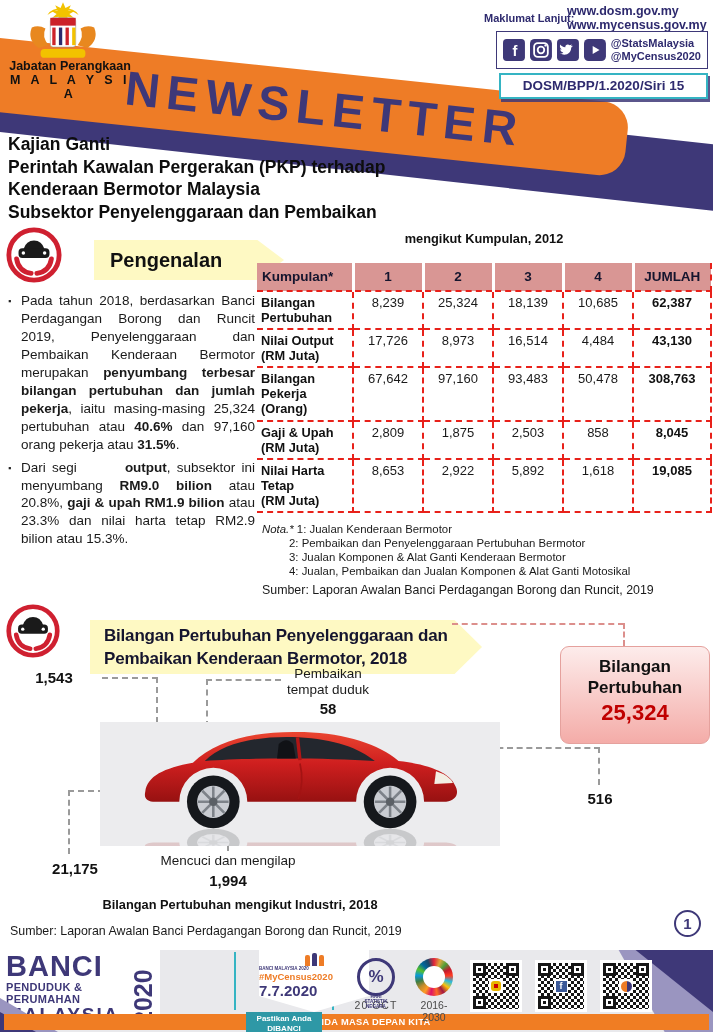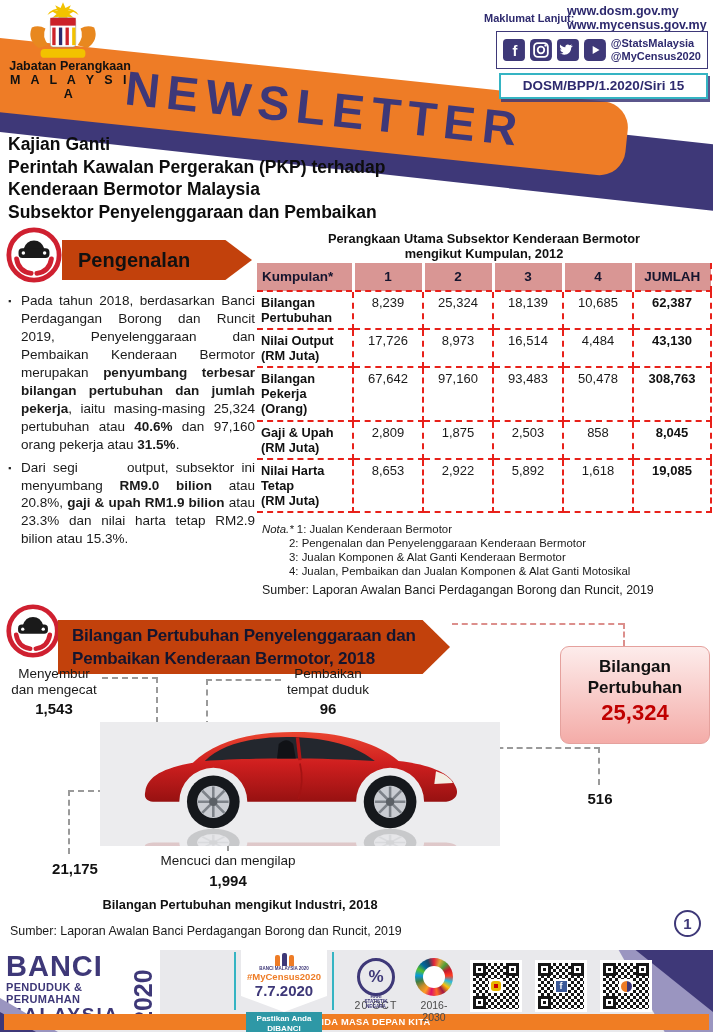--- a/index.html
+++ b/index.html
@@ -16,21 +16,21 @@
   .info-label { left:484px; top:12px; font-size:11px; font-weight:bold; color:#2e2a6e; }
   .info-urls { left:567px; top:4px; font-size:12.5px; font-weight:800; color:#2e2a6e; line-height:14px; }
   .social-box { left:496px; top:31px; width:212px; height:38px; background:#fff; border:1.5px solid #3e3878; display:flex; align-items:center; gap:5px; padding:0 6px; }
   .handles { font-size:11px; font-weight:800; color:#2e2a6e; line-height:13px; }
   .series-box { left:499px; top:73px; width:209px; height:26px; background:#fff; border:2.5px solid #35b4c3; box-shadow:2px 3px 0 rgba(62,56,120,.85); font-size:13.5px; font-weight:800; color:#2e2a6e; text-align:center; line-height:21px; }
 
   
   .doc-title { left:8px; top:133px; width:470px; font-size:17.5px; font-weight:800; line-height:22.5px; color:#0d0d0d; }
 
   
-  .arrow { background:#c2410c; clip-path:polygon(0 0, 90% 0, 100% 50%, 90% 100%, 0 100%); }
+  .arrow { background:#fef9c3; clip-path:polygon(0 0, 90% 0, 100% 50%, 90% 100%, 0 100%);margin-left:32px; }
   .arrow1 { left:62px; top:240px; width:190px; height:40px; clip-path:polygon(0 0, 86% 0, 100% 50%, 86% 100%, 0 100%); }
   .arrow1 .t { line-height:40px; padding-left:16px; font-size:20px; font-weight:800; color:#111; }
   .arrow2 { left:58px; top:620px; width:392px; height:54px; clip-path:polygon(0 0, 93% 0, 100% 50%, 93% 100%, 0 100%); }
   .arrow2 .t { padding:4px 0 0 14px; font-size:17px; font-weight:800; line-height:23px; color:#15152e; letter-spacing:-0.2px; }
 
   
   .bullets { left:8px; top:292px; width:247px; }
   .bullet { display:flex; margin-bottom:5px; }
   .bullet .mark { width:13px; font-size:9px; padding-top:4px; color:#222; }
   .bullet .txt { flex:1; text-align:justify; font-size:13.5px; line-height:1.33; color:#1a1a1a; }
@@ -69,21 +69,21 @@
   .footer { left:0; top:950px; width:713px; height:82px; background:#e9e9ec; }
   .f-tri { position:absolute; }
   .banci { left:55px; top:2px; width:160px; height:78px; background:#fff; padding:1px 4px 18px 6px; }
   .banci .row { display:flex; align-items:stretch; }
   .banci .b1 { font-size:29px; font-weight:800; color:#3e3878; letter-spacing:1px; line-height:30px; }
   .banci .b2 { font-size:11px; font-weight:800; color:#3e3878; letter-spacing:.3px; }
   .banci .b3 { font-size:19px; font-weight:800; color:#3e3878; letter-spacing:2px; line-height:20px; }
   .banci .yr { writing-mode:vertical-rl; transform:rotate(180deg); font-size:25px; font-weight:800; color:#3e3878; line-height:26px; margin-left:2px; }
   .banci .bar { position:absolute; left:4px; right:4px; bottom:2px; height:16px; background:#f07d23; color:#fff; font-size:9.3px; font-weight:800; text-align:center; line-height:16px; letter-spacing:.3px; }
   .tealline { position:absolute; top:2px; width:2px; height:58px; background:#35b4c3; }
-  .badge { left:241px; top:0; width:86px; height:62px; background:#fff; clip-path:polygon(0 0,100% 0,100% 74%,50% 100%,0 74%); text-align:center; padding-top:2px; }
+  .badge { left:259px; top:0; width:110px; height:62px; background:#fff; clip-path:polygon(0 0,100% 0,100% 74%,50% 100%,0 74%); text-align:left; padding-top:2px; }
   .badge .mini { font-size:4.5px; font-weight:800; color:#3e3878; line-height:5px; }
   .badge .figs { display:flex; justify-content:center; gap:2px; align-items:flex-end; height:14px; }
   .badge .fig { width:5px; height:11px; background:#ee7c26; border-radius:2px 2px 0 0; }
   .badge .fig.n { background:#3e3878; height:13px; }
   .badge .tag { font-size:9.5px; font-weight:800; color:#ee7c26; }
   .badge .dt { font-size:15px; font-weight:800; color:#3e3878; }
   .badge-note { left:246px; top:62px; width:76px; height:22px; background:#2e98a6; color:#fff; text-align:center; font-size:8px; font-weight:800; line-height:10px; padding-top:2px; }
   .hsn { left:352px; top:8px; width:48px; text-align:center; }
   .hsn .circ { width:38px; height:38px; margin:0 auto; border:3px solid #3e3878; border-radius:50%; position:relative; }
   .hsn .pct { font-size:17px; font-weight:800; color:#3e3878; line-height:32px; }
@@ -181,26 +181,25 @@
     <div class="t">Pengenalan</div>
   </div>
 
   <div class="abs bullets">
     <div class="bullet">
       <div class="mark">▪</div>
       <div class="txt"><span>Pada tahun 2018, berdasarkan Banci Perdagangan Borong dan Runcit 2019, Penyelenggaraan dan Pembaikan Kenderaan Bermotor merupakan </span><span style="font-weight: bold;">penyumbang terbesar bilangan pertubuhan dan jumlah pekerja</span><span>, iaitu masing-masing 25,324 pertubuhan atau </span><span style="font-weight: bold;">40.6%</span><span> dan 97,160 orang pekerja atau </span><span style="font-weight: bold;">31.5%</span><span>.</span></div>
     </div>
     <div class="bullet">
       <div class="mark">▪</div>
-      <div class="txt"><span>Dari segi </span><span style="font-weight: normal; margin-left: 42px;">output</span><span>, subsektor ini menyumbang </span><span style="font-weight: bold;">RM9.0 bilion</span><span> atau 20.8%, </span><span style="font-weight: bold;">gaji &amp; upah RM1.9 bilion</span><span> atau 23.3% dan nilai harta tetap RM2.9 bilion atau 15.3%.</span></div>
+      <div class="txt"><span>Dari segi </span><span style="font-weight: bold; margin-left: 42px;">output</span><span>, subsektor ini menyumbang </span><span style="font-weight: bold;">RM9.0 bilion</span><span> atau 20.8%, </span><span style="font-weight: bold;">gaji &amp; upah RM1.9 bilion</span><span> atau 23.3% dan nilai harta tetap RM2.9 bilion atau 15.3%.</span></div>
     </div>
   </div>
 
   <div class="abs tbl-title">
-    <div>Perangkaan Utama Subsektor Kenderaan Bermotor</div>
     <div>mengikut Kumpulan, 2012</div>
   </div>
 
   <table class="abs main">
     <colgroup>
         <col style="width:96px">
         <col style="width:70px">
         <col style="width:70px">
         <col style="width:70px">
         <col style="width:70px">
@@ -262,21 +261,21 @@
         <td class="val">2,922</td>
         <td class="val">5,892</td>
         <td class="val">1,618</td>
         <td class="tot">19,085</td>
       </tr>
     </tbody>
   </table>
 
   <div class="abs nota">
     <div><i>Nota.*</i> <span>1: Jualan Kenderaan Bermotor</span></div>
-    <div class="ind">2: Pengenalan dan Penyelenggaraan Kenderaan Bermotor</div>
+    <div class="ind">2: Pembaikan dan Penyelenggaraan Pertubuhan Bermotor</div>
     <div class="ind">3: Jualan Komponen &amp; Alat Ganti Kenderaan Bermotor</div>
     <div class="ind">4: Jualan, Pembaikan dan Jualan Komponen &amp; Alat Ganti Motosikal</div>
   </div>
   <div class="abs src1">Sumber: Laporan Awalan Banci Perdagangan Borong dan Runcit, 2019</div>
 
   <svg class="abs" style="left:5px; top:603px;" width="56" height="56" viewBox="0 0 60 60">
     <circle cx="30" cy="30" r="26" fill="#fff" stroke="#cf2030" stroke-width="5"></circle>
     <path d="M19,24 q3,-9 11,-9 q8,0 11,9 Z" fill="#1a1a1a"></path>
     <rect x="14" y="23" width="32" height="10" rx="4" fill="#1a1a1a"></rect>
     <circle cx="19" cy="28" r="1.8" fill="#fff"></circle>
@@ -294,28 +293,26 @@
   <div class="abs dash-h dash-r" style="left:452px; top:623px; width:172px;"></div>
   <div class="abs dash-v dash-r" style="left:623px; top:623px; height:23px;"></div>
 
   <div class="abs hbox">
     <div class="l">Bilangan</div>
     <div class="l">Pertubuhan</div>
     <div class="v">25,324</div>
   </div>
 
   <div class="abs co" style="left:2px; top:666px; width:104px;">
-    <div class="cl">Menyembur
-dan mengecat</div>
     <div class="cv">1,543</div>
   </div>
   <div class="abs co" style="left:281px; top:666px; width:94px;">
     <div class="cl">Pembaikan
 tempat duduk</div>
-    <div class="cv">96</div>
+    <div class="cv">58</div>
   </div>
   <div class="abs co" style="left:535px; top:787px; width:130px;">
     <div class="cv">516</div>
   </div>
   <div class="abs co" style="left:0px; top:857px; width:150px;">
     <div class="cv">21,175</div>
   </div>
   <div class="abs co" style="left:148px; top:853px; width:160px;">
     <div class="cl">Mencuci dan mengilap</div>
     <div class="cv">1,994</div>

